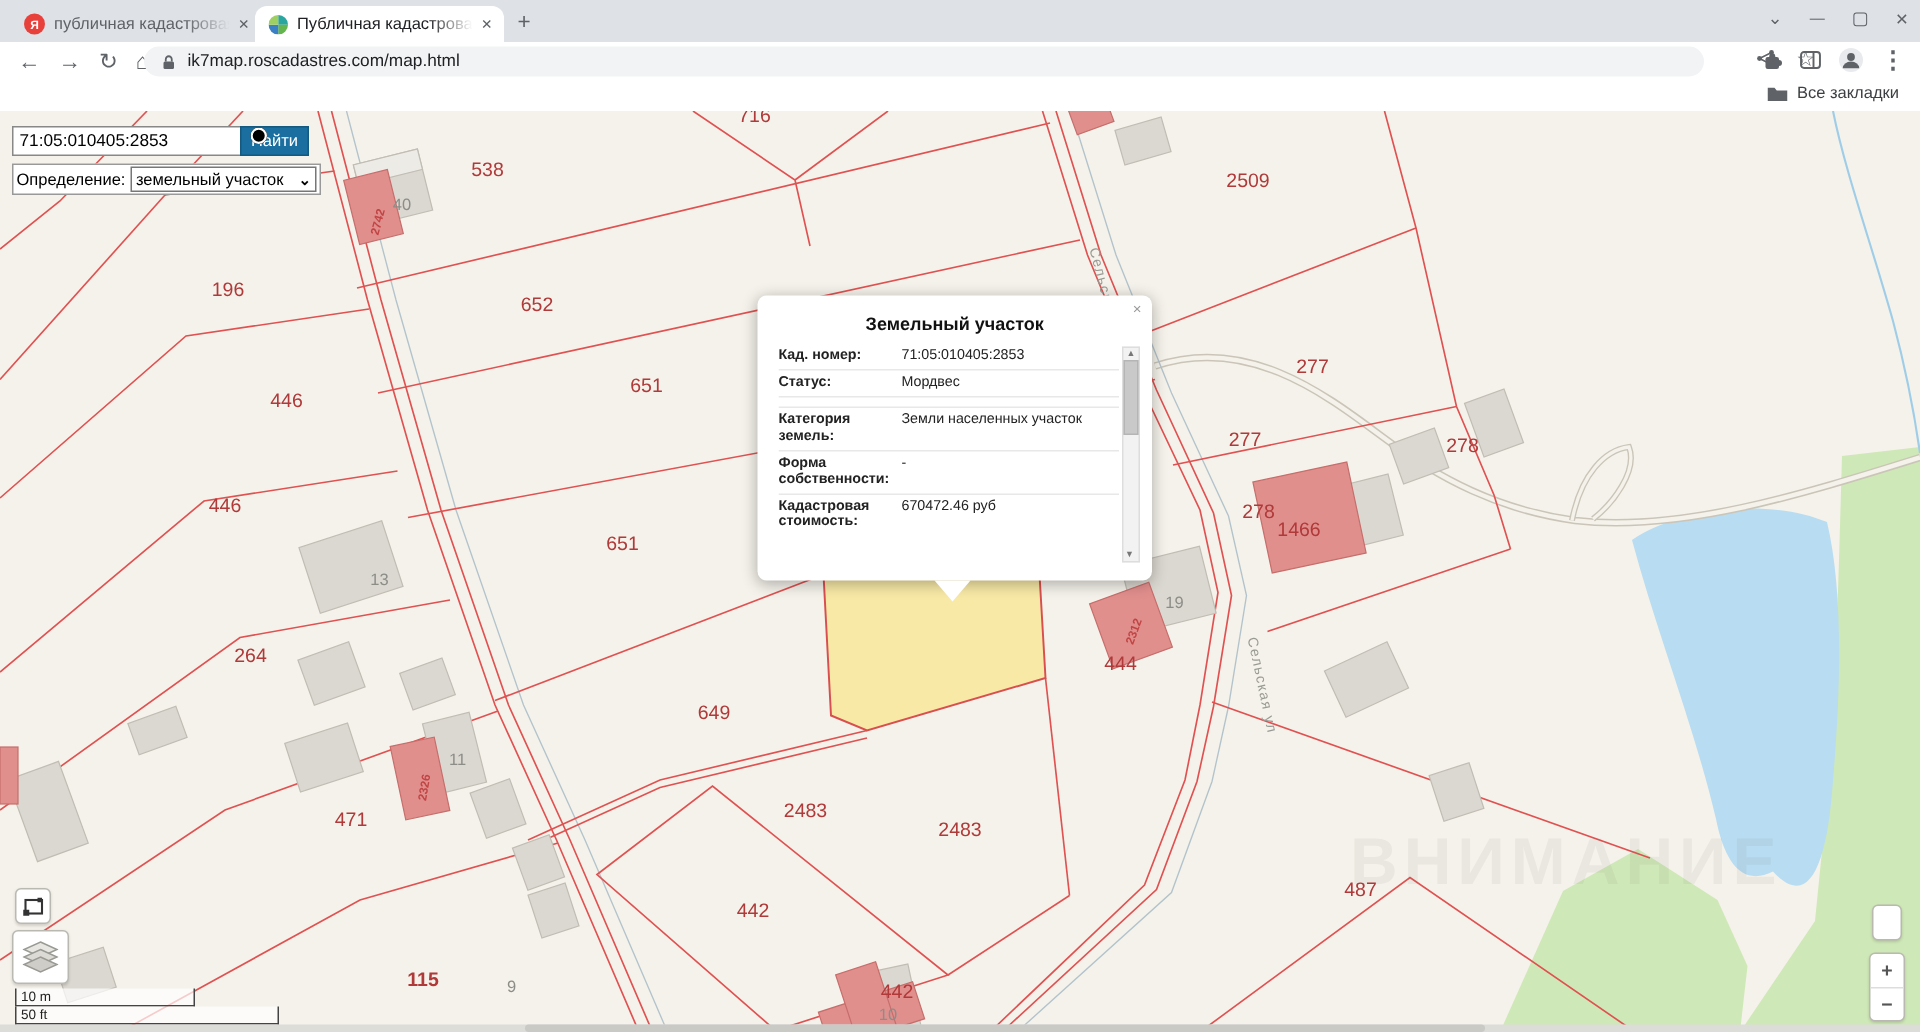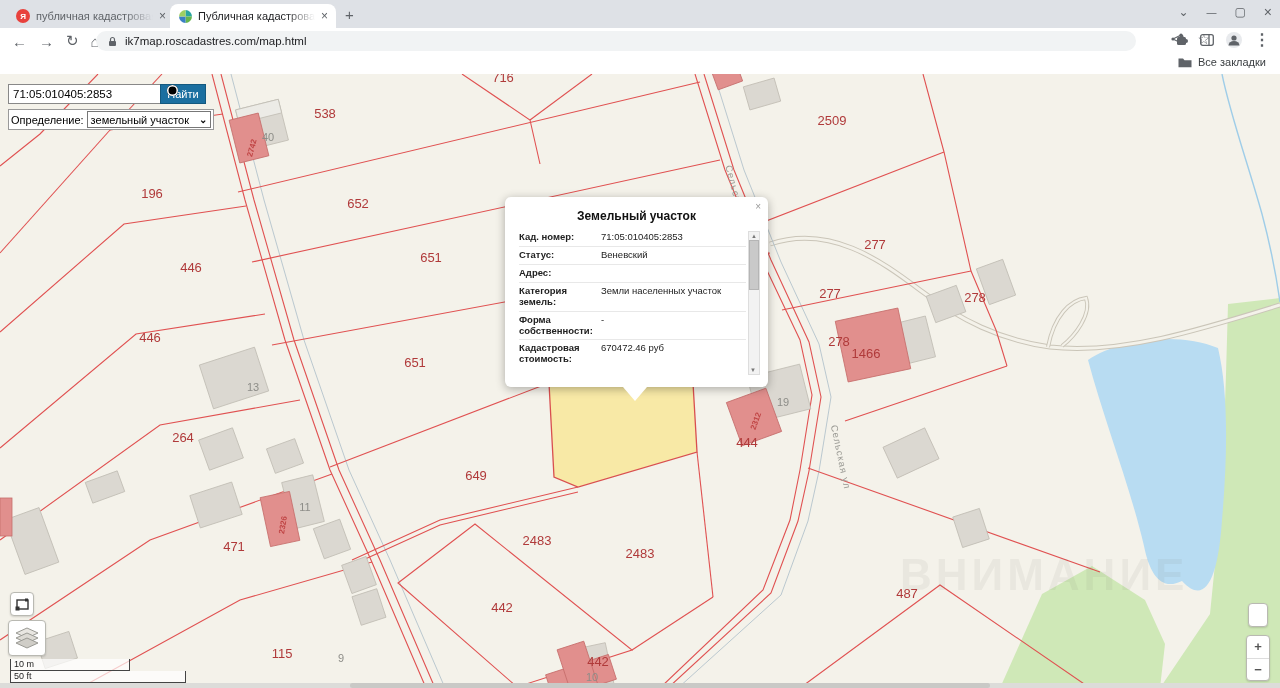--- a/index.html
+++ b/index.html
@@ -261,29 +261,29 @@
       <div class="mlabel plabel" style="left: 358px; top: 129px;">652</div>
       <div class="mlabel plabel" style="left: 875px; top: 170px;">277</div>
       <div class="mlabel plabel" style="left: 431px; top: 183px;">651</div>
       <div class="mlabel plabel" style="left: 191px; top: 193px;">446</div>
       <div class="mlabel plabel" style="left: 830px; top: 219px;">277</div>
       <div class="mlabel plabel" style="left: 975px; top: 223px;">278</div>
       <div class="mlabel plabel" style="left: 150px; top: 263px;">446</div>
       <div class="mlabel plabel" style="left: 839px; top: 267px;">278</div>
       <div class="mlabel plabel" style="left: 866px; top: 279px;">1466</div>
       <div class="mlabel plabel" style="left: 415px; top: 288px;">651</div>
-      <div class="mlabel plabel" style="left: 183px; top: 363px; text-align: right;">264</div>
+      <div class="mlabel plabel" style="left: 167px; top: 363px; text-align: right;">264</div>
       <div class="mlabel plabel" style="left: 747px; top: 368px;">444</div>
       <div class="mlabel plabel" style="left: 453px; top: 401px; padding-left: 46px;">649</div>
       <div class="mlabel plabel" style="left: 537px; top: 466px;">2483</div>
       <div class="mlabel plabel" style="left: 234px; top: 472px;">471</div>
       <div class="mlabel plabel" style="left: 640px; top: 479px;">2483</div>
       <div class="mlabel plabel" style="left: 907px; top: 519px;">487</div>
       <div class="mlabel plabel" style="left: 502px; top: 533px;">442</div>
-      <div class="mlabel plabel" style="left: 282px; top: 579px;">115</div>
+      <div class="mlabel plabel" style="left: 282px; top: 579px; font-weight: bold;">115</div>
       <div class="mlabel plabel" style="left: 598px; top: 587px;">442</div>
       <div class="mlabel blabel" style="left: 268px; top: 63px;">40</div>
       <div class="mlabel blabel" style="left: 253px; top: 313px;">13</div>
       <div class="mlabel blabel" style="left: 783px; top: 328px;">19</div>
       <div class="mlabel blabel" style="left: 305px; top: 433px;">11</div>
       <div class="mlabel blabel" style="left: 341px; top: 584px;">9</div>
       <div class="mlabel blabel" style="left: 592px; top: 603px;">10</div>
       <div class="mlabel rlabel" style="left: 252px; top: 74px; transform: translate(-50%, -50%) rotate(-75deg);">2742</div>
       <div class="mlabel rlabel" style="left: 283px; top: 451px; transform: translate(-50%, -50%) rotate(-80deg);">2326</div>
       <div class="mlabel rlabel" style="left: 756px; top: 347px; transform: translate(-50%, -50%) rotate(-70deg);">2312</div>
@@ -305,24 +305,23 @@
   <div id="popup">
     <div id="popup-close">×</div>
     <div id="popup-title">Земельный участок</div>
     <div id="popup-body">
         <div class="prow">
           <div class="plab">Кад. номер:</div>
           <div class="pval">71:05:010405:2853</div>
         </div>
         <div class="prow">
           <div class="plab">Статус:</div>
-          <div class="pval">Веневский</div>
-        </div>
-        <div class="prow">
-          <div class="plab">Адрес:</div>
+          <div class="pval">Мордвес</div>
+        </div>
+        <div class="prow">
         </div>
         <div class="prow">
           <div class="plab">Категория земель:</div>
           <div class="pval">Земли населенных участок</div>
         </div>
         <div class="prow">
           <div class="plab">Форма собственности:</div>
           <div class="pval">-</div>
         </div>
         <div class="prow">

